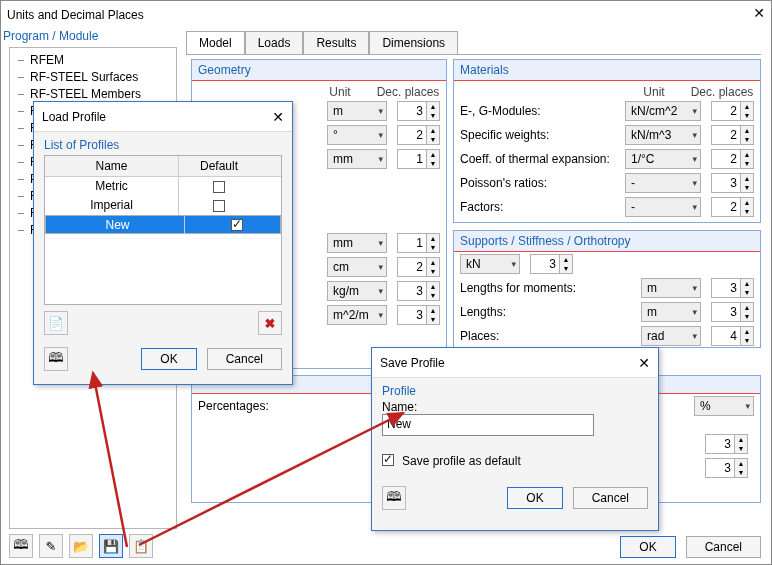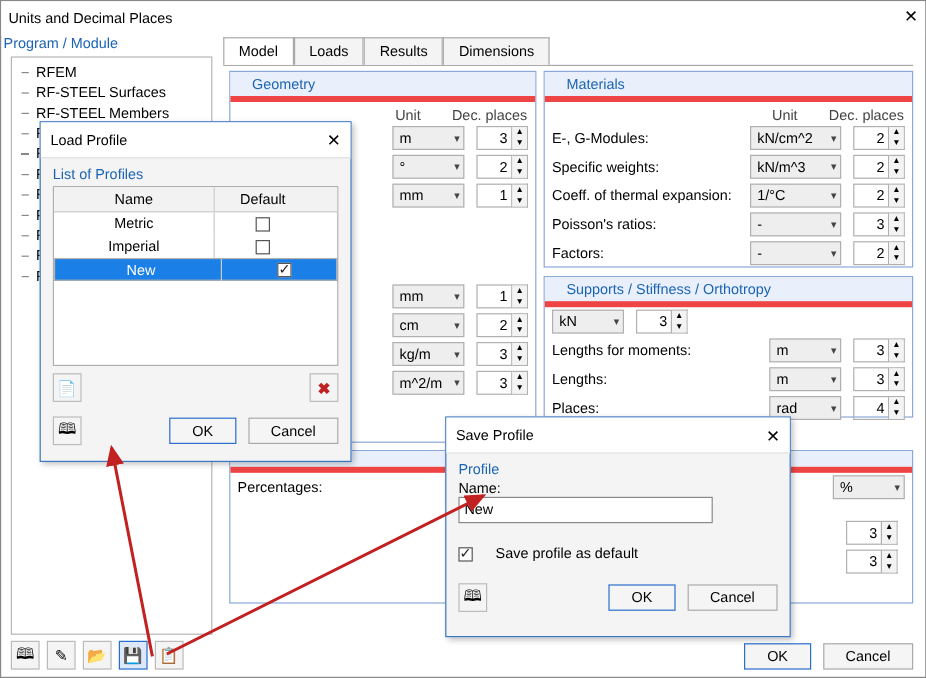--- a/index.html
+++ b/index.html
@@ -10,21 +10,21 @@
   .content{position:absolute;top:28px;left:0;right:0;bottom:36px;padding:6px;}
   .grp-title{color:#1b64b3;font-size:12px;margin-bottom:3px;}
   .module-box{border:1px solid #b6b6b6;width:168px;height:482px;position:absolute;left:8px;top:50px;overflow:hidden;}
   .tree{padding:4px 2px;line-height:17px;}
   .tree div{white-space:nowrap;padding-left:18px;position:relative;}
   .tree div::before{content:"";position:absolute;left:6px;top:8px;width:6px;height:1px;background:#888;}
   .tabs{position:absolute;left:185px;top:36px;display:flex;border-bottom:1px solid #aaa;width:575px;}
   .tab{padding:4px 12px;border:1px solid #aaa;border-bottom:none;background:#f4f4f4;margin-right:0;}
   .tab.act{background:#fff;}
   .panel{position:absolute;border:1px solid #8aa9d6;background:#fff;}
-  .panel .hd{background:#e9f0fb;color:#1b64b3;padding:3px 18px;font-weight:500;border-bottom:5px solid #ef4444;}
+  .panel .hd{background:#e9f0fb;color:#1b64b3;padding:3px 6px;font-weight:500;border-bottom:1px solid #ef4444;}
   .row{display:flex;align-items:center;height:24px;padding:0 6px;}
   .row .lab{flex:1;}
   .sel{border:1px solid #b0b0b0;background:#eee;height:20px;display:inline-flex;align-items:center;justify-content:space-between;padding:0 3px 0 5px;}
   .sel .arr{font-size:9px;color:#444;}
   .spin{display:inline-flex;align-items:center;}
   .spin .v{border:1px solid #b0b0b0;width:30px;height:20px;text-align:right;padding-right:3px;line-height:18px;}
   .spin .ud{display:flex;flex-direction:column;border:1px solid #b0b0b0;border-left:none;}
   .spin .ud span{font-size:7px;height:9px;line-height:9px;width:12px;text-align:center;background:#f3f3f3;}
   .colhd{display:flex;padding:0 6px;margin-top:4px;font-size:11px;color:#444;}
   .colhd .c1{flex:1;}
@@ -466,21 +466,21 @@
 
 <div class="dlg" style="left:370px;top:346px;width:288px;height:184px;">
   <div class="dtb">
       <span class="t">Save Profile</span>
       <span class="dx">✕</span>
     </div>
   <div style="padding:6px 10px;">
     <div style="color:#1b64b3">Profile</div>
     <div style="margin-top:2px">Name:</div>
     <div style="border:1px solid #888;background:#fff;height:22px;padding:2px 4px;width:212px">New</div>
-    <div style="margin-top:18px;display:flex;align-items:flex-end;gap:19px">
+    <div style="margin-top:18px;display:flex;align-items:flex-start;gap:8px">
       <span class="chk on"></span>
       <span>Save profile as default</span>
     </div>
     <div style="display:flex;gap:10px;margin-top:18px;align-items:center">
       <span class="tbtn">🕮</span>
       <div style="flex:1"></div>
       <span class="btn default">OK</span>
       <span class="btn">Cancel</span>
     </div>
   </div>

